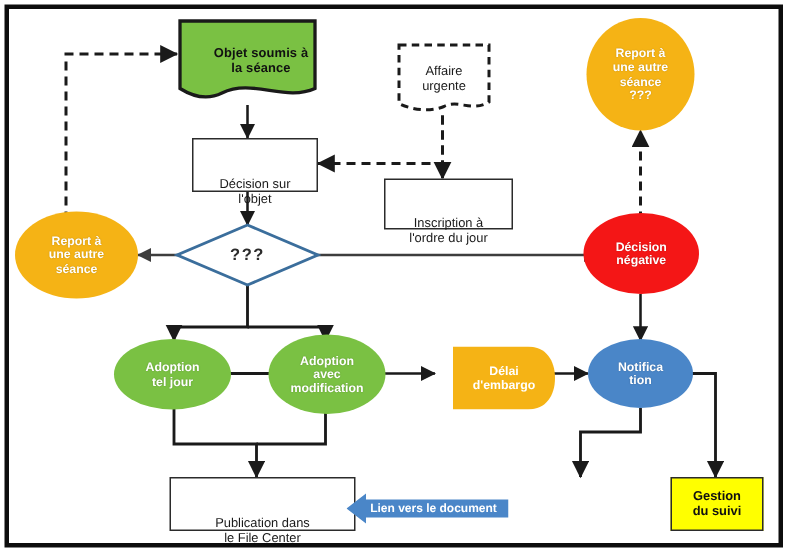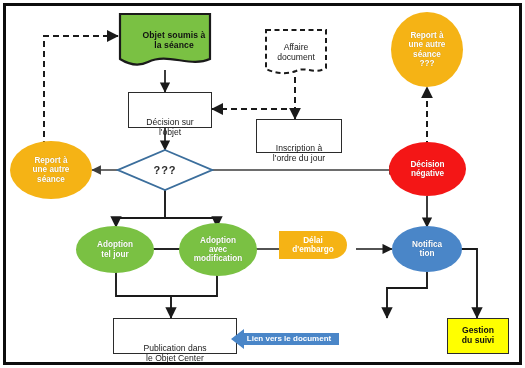--- a/index.html
+++ b/index.html
@@ -146,21 +146,21 @@
     <svg class="shapebg" viewBox="0 0 94 58" preserveAspectRatio="none">
       <path d="M2,2 L92,2 L92,47 C72,56 50,40 30,50 C20,55 10,52 2,47 Z" fill="#7ac143" stroke="#1a1a1a" stroke-width="2.2"></path>
     </svg>
     <span class="txt"><span>Objet soumis à</span><br><span>la séance</span></span>
   </div>
 
   <div class="node" style="left:264px;top:28px;width:64px;height:49px;">
     <svg class="shapebg" viewBox="0 0 64 49" preserveAspectRatio="none">
       <path d="M2,2 L62,2 L62,40 C50,47 42,38 32,43 C22,47 10,45 2,41 Z" fill="#ffffff" stroke="#1a1a1a" stroke-width="2" stroke-dasharray="5,3.5"></path>
     </svg>
-    <span class="txt" style="position:relative;z-index:2;font-size:8.6px;color:#1a1a1a;"><span>Affaire</span><br><span>document</span></span>
+    <span class="txt" style="position:relative;z-index:2;font-size:8.6px;color:#1a1a1a;"><span>Affaire</span><br><span>urgente</span></span>
   </div>
 
   <div class="node oval oval-orange" style="left:391px;top:12px;width:72px;height:75px;">
     <span class="txt"><span>Report à</span><br><span>une autre</span><br><span>séance</span><br><span>???</span></span>
   </div>
 
   <div class="node rect-plain" style="left:128px;top:92px;width:84px;height:36px;">
     <span class="txt"><span>Décision sur</span><br><span>l'objet</span></span>
   </div>
 
@@ -184,33 +184,33 @@
   </div>
 
   <div class="node oval oval-green" style="left:76px;top:226px;width:78px;height:47px;">
     <span class="txt"><span>Adoption</span><br><span>tel jour</span></span>
   </div>
 
   <div class="node oval oval-green" style="left:179px;top:223px;width:78px;height:53px;">
     <span class="txt"><span>Adoption</span><br><span>avec</span><br><span>modification</span></span>
   </div>
 
-  <div class="node delai" style="left:279px;top:231px;width:68px;height:28px;align-items:center;">
+  <div class="node delai" style="left:302px;top:231px;width:68px;height:42px;align-items:center;">
     <svg class="shapebg" viewBox="0 0 68 36" preserveAspectRatio="none">
       <path d="M0,0 L50,0 C62,0 68,8 68,18 C68,28 62,36 50,36 L0,36 Z" fill="#f5b315"></path>
     </svg>
     <span class="txt"><span>Délai</span><br><span>d'embargo</span></span>
   </div>
 
   <div class="node oval oval-blue" style="left:392px;top:226px;width:70px;height:46px;">
     <span class="txt"><span>Notifica</span><br><span>tion</span></span>
   </div>
 
   <div class="node rect-plain" style="left:113px;top:318px;width:124px;height:36px;">
-    <span class="txt"><span>Publication dans</span><br><span>le Objet Center</span></span>
+    <span class="txt"><span>Publication dans</span><br><span>le File Center</span></span>
   </div>
 
   <div class="node lien" style="left:231px;top:328px;width:108px;height:22px;">
     <svg class="shapebg" viewBox="0 0 108 22" preserveAspectRatio="none">
       <path d="M0,11 L13,1 L13,5 L108,5 L108,17 L13,17 L13,21 Z" fill="#4a86c8"></path>
     </svg>
     <span class="txt" style="padding-left:10px;">Lien vers le document</span>
   </div>
 
 

